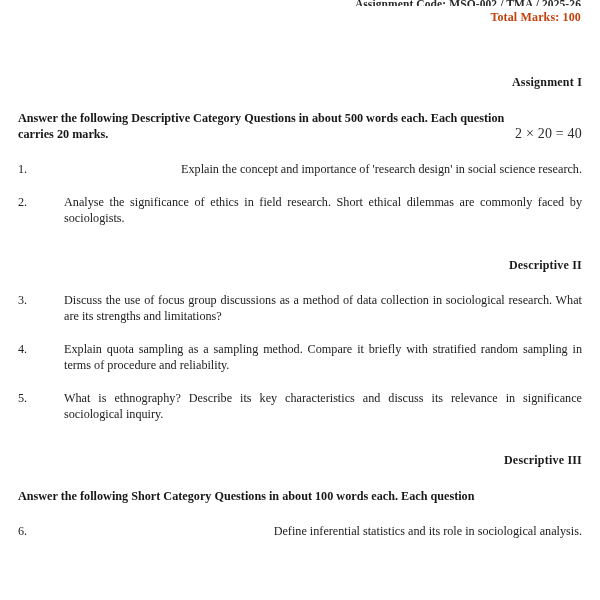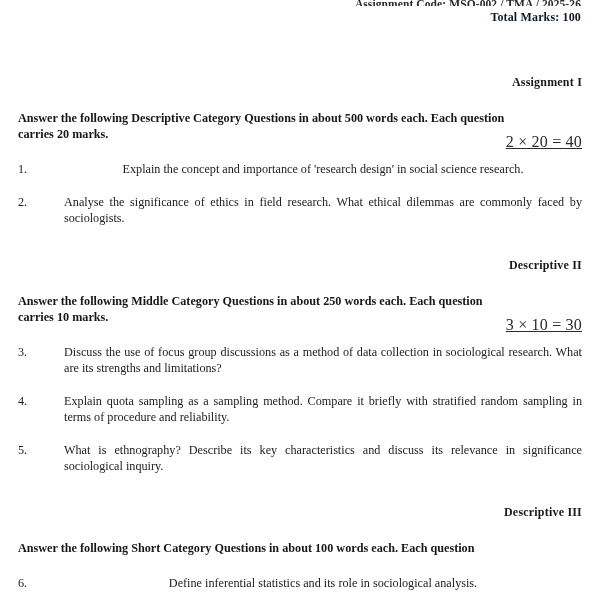--- a/index.html
+++ b/index.html
@@ -39,21 +39,21 @@
     line-height: 9px;
     overflow: hidden;
     margin: 0;
     padding-right: 1px;
     letter-spacing: 0.1px;
   }
   .header-total {
     font-size: 12px;
     font-weight: bold;
     text-align: right;
-    color: #0f172a;
+    color: #c2410c;
     margin: 4px 0 0 0;
     padding-right: 1px;
     letter-spacing: 0.15px;
   }
 
   
   .section-heading {
     text-align: right;
     font-size: 12px;
     font-weight: bold;
@@ -74,28 +74,27 @@
     text-justify: inter-word;
     margin-top: 20px;
     position: relative;
   }
   .instruction .line2 {
     display: block;
     position: relative;
   }
   .marks {
     font-weight: normal;
-    font-size: 16px;
+    font-size: 14px;
     color: #2b2b2b;
     position: absolute;
     right: 0;
-    top: 8px;
+    top: 0;
     white-space: nowrap;
     letter-spacing: 0.2px;
-    text-decoration: underline;
   }
 
   
   .qlist {
     margin: 0;
     padding: 0;
     list-style: none;
   }
   .qitem {
     position: relative;
@@ -116,21 +115,21 @@
     color: #212121;
   }
   .qtext {
     display: block;
   }
   .qtext.justified {
     text-align: justify;
     text-justify: inter-word;
   }
   .qtext.plain {
-    text-align: center;
+    text-align: right;
   }
 </style>
 </head>
 <body>
 
 <div class="page">
 
   <div class="header-block">
     <div class="header-line-clipped">Assignment Code: MSO-002 / TMA / 2025-26</div>
     <div class="header-total">Total Marks: 100</div>
@@ -146,33 +145,26 @@
     </span>
   </div>
 
   <ul class="qlist">
     <li class="qitem first">
       <span class="qnum">1.</span>
       <span class="qtext plain">Explain the concept and importance of 'research design' in social science research.</span>
     </li>
     <li class="qitem">
       <span class="qnum">2.</span>
-      <span class="qtext justified">Analyse the significance of ethics in field research. What ethical dilemmas are commonly faced by sociologists.</span>
+      <span class="qtext justified">Analyse the significance of ethics in field research. Short ethical dilemmas are commonly faced by sociologists.</span>
     </li>
   </ul>
 
   <div class="section-heading sec2-heading">Descriptive II</div>
 
-  <div class="instruction">
-    <span>Answer the following Middle Category Questions in about 250 words each. Each question</span>
-    <span class="line2">
-      <span>carries 10 marks.</span>
-      <span class="marks">3 × 10 = 30</span>
-    </span>
-  </div>
 
   <ul class="qlist">
     <li class="qitem first">
       <span class="qnum">3.</span>
       <span class="qtext justified">Discuss the use of focus group discussions as a method of data collection in sociological research. What are its strengths and limitations?</span>
     </li>
     <li class="qitem">
       <span class="qnum">4.</span>
       <span class="qtext justified">Explain quota sampling as a sampling method. Compare it briefly with stratified random sampling in terms of procedure and reliability.</span>
     </li>

